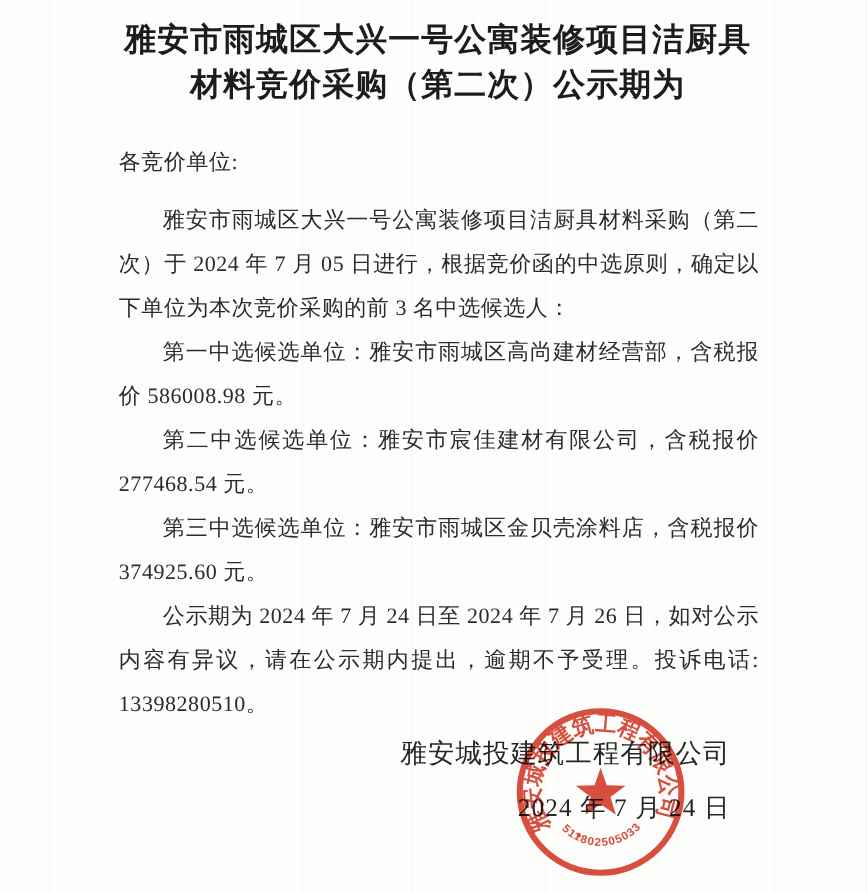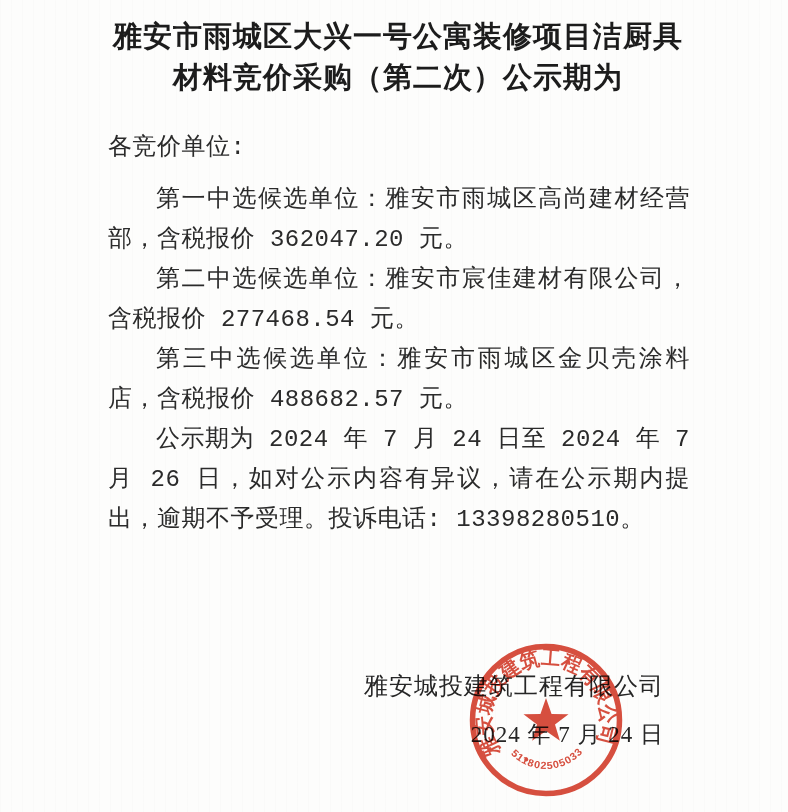--- a/index.html
+++ b/index.html
@@ -33,25 +33,24 @@
     line-height: 41px;
     color: #1c1c1c;
     letter-spacing: 1px;
   }
   .title .title-line { display: block; }
   .doc-body {
     position: absolute;
     top: 128px;
     left: 108px;
     width: 582px;
-    font-size: 24px;
+    font-size: 20px;
     line-height: 40px;
     text-align: justify;
     letter-spacing: 0.5px;
-    font-family: Liberation Mono, monospace;
   }
   .doc-body p { margin: 0; }
   .salutation { margin-bottom: 12px !important; }
   .para { text-indent: 2em; }
   .signature {
     position: absolute;
     top: 671px;
     right: 124px;
     text-align: right;
     font-size: 24px;
@@ -81,23 +80,24 @@
 
 <div class="page">
 
   <h1 class="title">
     <span class="title-line">雅安市雨城区大兴一号公寓装修项目洁厨具</span>
     <span class="title-line">材料竞价采购（第二次）公示期为</span>
   </h1>
 
   <div class="doc-body">
     <p class="salutation">各竞价单位:</p>
-    <p class="para">第一中选候选单位：雅安市雨城区高尚建材经营部，含税报价 362047.20 元。</p>
+    <p class="para">雅安市雨城区大兴一号公寓装修项目洁厨具材料采购（第二次）于 2024 年 7 月 05 日进行，根据竞价函的中选原则，确定以下单位为本次竞价采购的前 3 名中选候选人：</p>
+    <p class="para">第一中选候选单位：雅安市雨城区高尚建材经营部，含税报价 586008.98 元。</p>
     <p class="para">第二中选候选单位：雅安市宸佳建材有限公司，含税报价 277468.54 元。</p>
-    <p class="para">第三中选候选单位：雅安市雨城区金贝壳涂料店，含税报价 488682.57 元。</p>
+    <p class="para">第三中选候选单位：雅安市雨城区金贝壳涂料店，含税报价 374925.60 元。</p>
     <p class="para">公示期为 2024 年 7 月 24 日至 2024 年 7 月 26 日，如对公示内容有异议，请在公示期内提出，逾期不予受理。投诉电话: 13398280510。</p>
   </div>
 
   <div class="signature">
     <div class="sig-company">雅安城投建筑工程有限公司</div>
     <div class="sig-date">2024 年 7 月 24 日</div>
   </div>
 
   <div class="seal">
     <svg viewBox="0 0 200 200">

